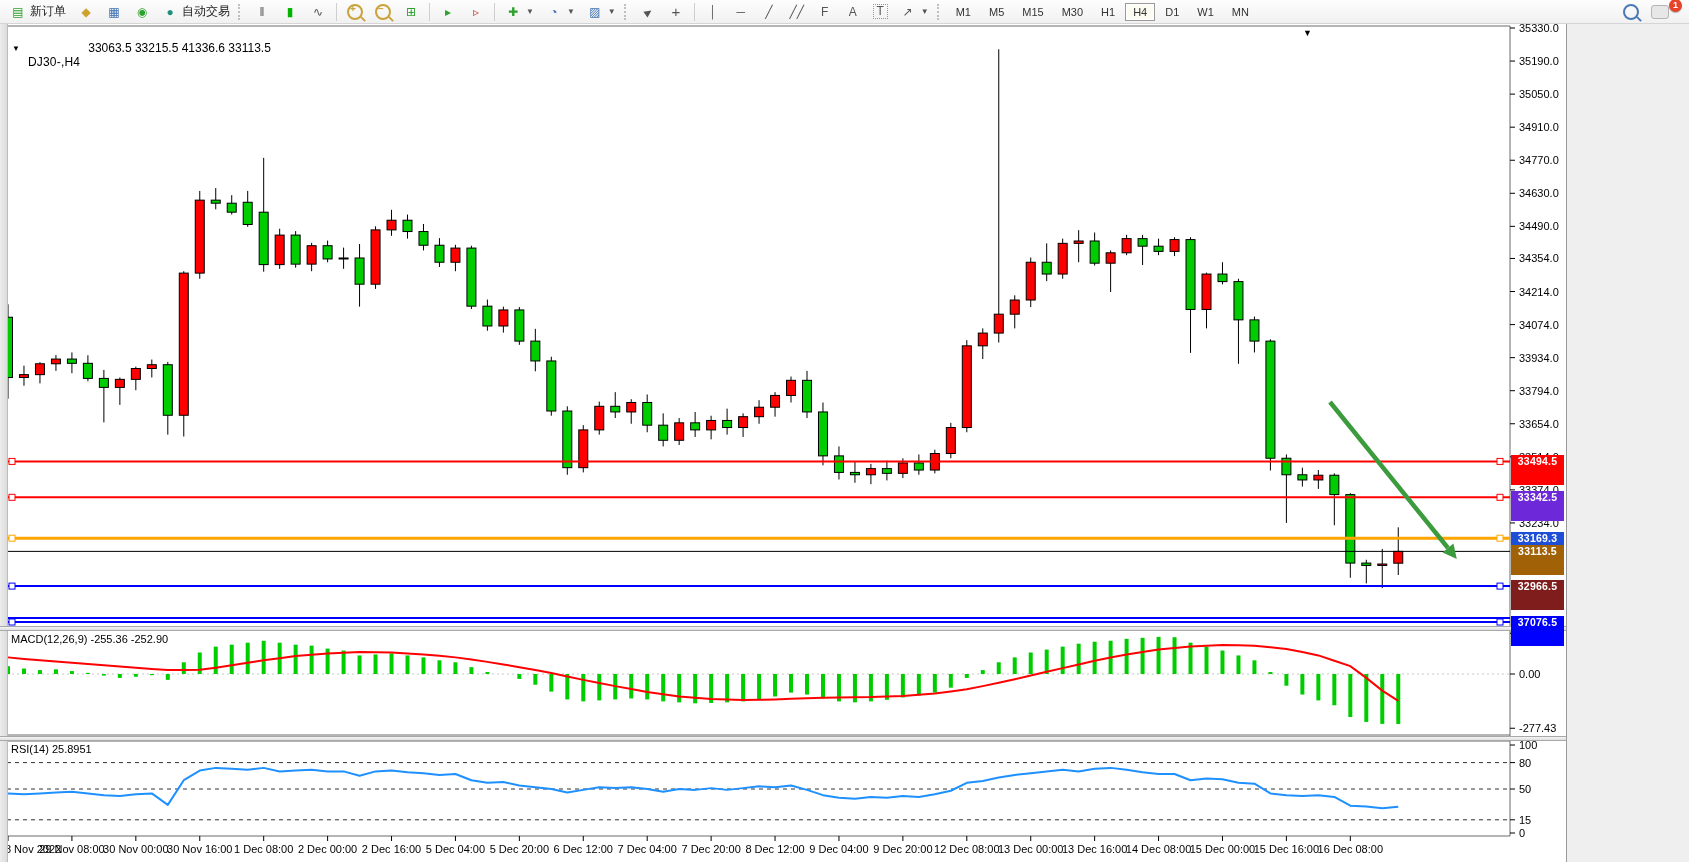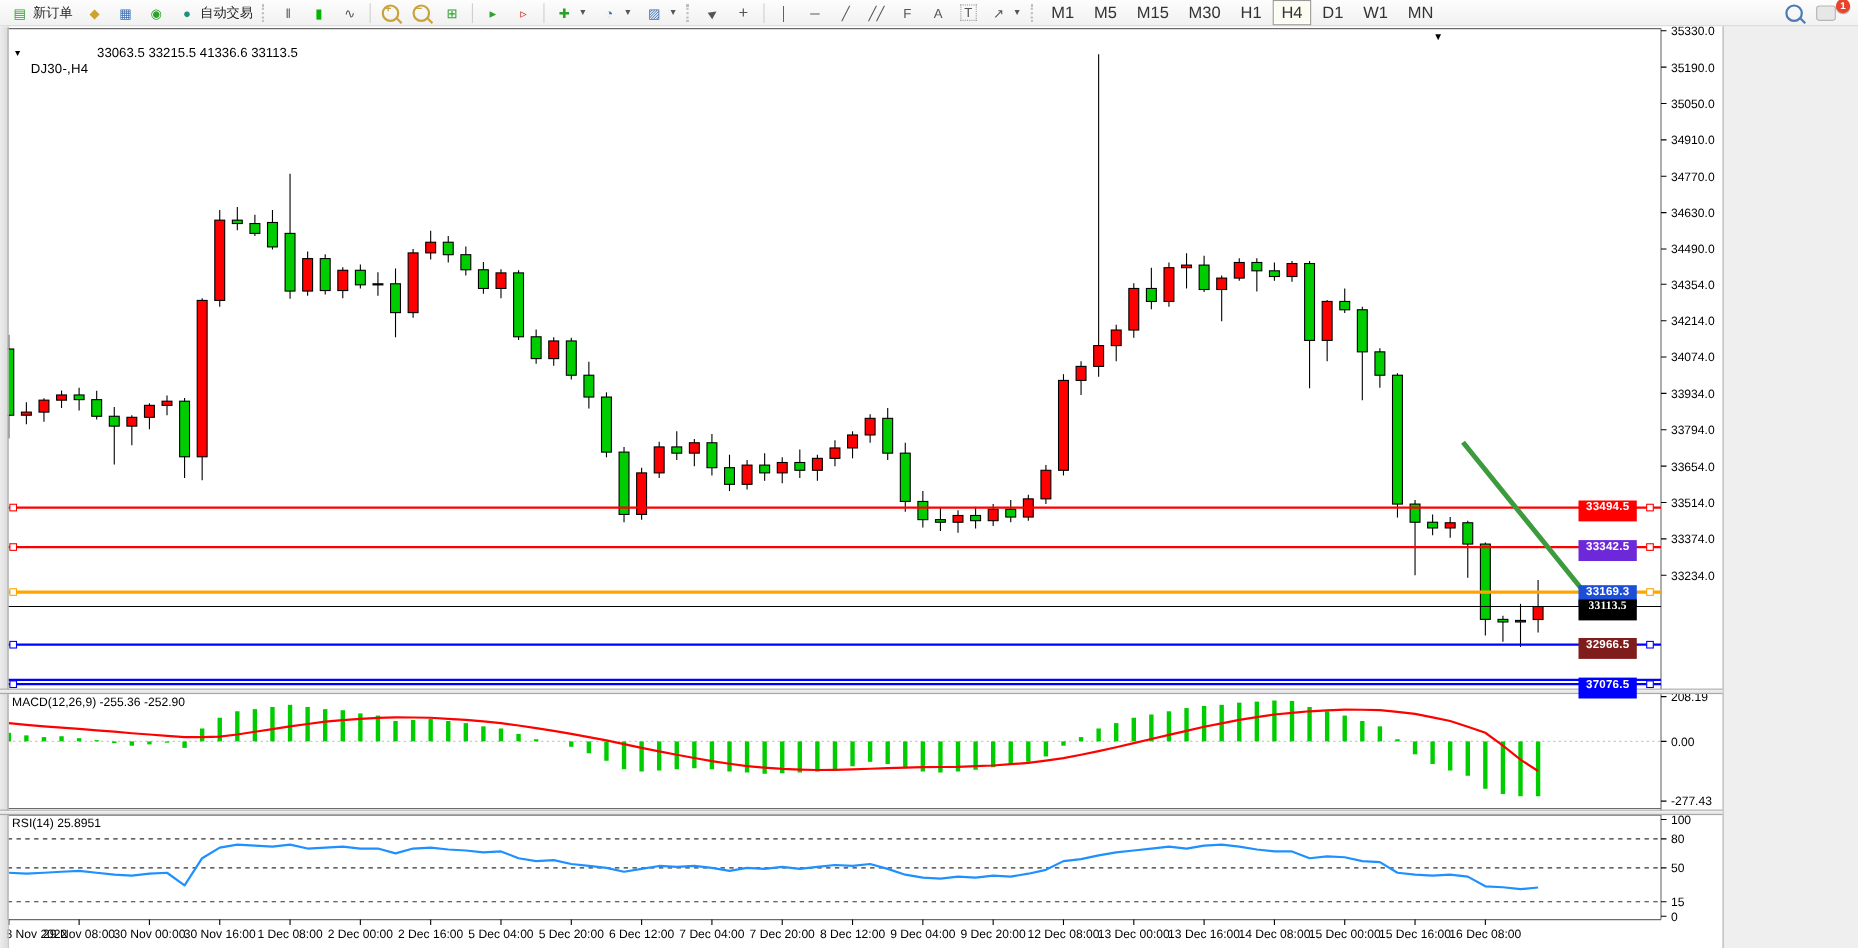--- a/index.html
+++ b/index.html
@@ -6,42 +6,42 @@
     font-family:"Liberation Sans","DejaVu Sans",sans-serif;-webkit-font-smoothing:antialiased;}
   
   #toolbar{position:absolute;left:0;top:0;width:1689px;height:24px;
     background:linear-gradient(#fdfdfd,#f1f1f1);border-bottom:1px solid #d5d5d5;
     display:flex;align-items:center;padding-left:4px;box-sizing:border-box;font-size:12px;color:#222;}
   .tbtn{display:flex;align-items:center;gap:4px;padding:2px 5px;border:1px solid transparent;border-radius:2px;cursor:default;white-space:nowrap;}
   .ic{display:inline-block;width:16px;height:16px;line-height:16px;text-align:center;font-size:12px;}
   .sep{width:1px;height:18px;background:#cfcfcf;margin:0 4px;}
   .grip{width:4px;height:16px;border-left:2px dotted #c0c0c0;margin:0 4px 0 2px;}
   .caret{font-size:8px;color:#555;margin-left:1px;}
-  .tf{padding:2px 7px;font-size:15px;color:#333;border:1px solid transparent;margin:0 1px;}
+  .tf{padding:2px 7px;font-size:11px;color:#333;border:1px solid transparent;margin:0 1px;}
   .tf.active{background:#fcfcf2;border:1px solid #9a9a9a;box-shadow:inset 0 0 0 1px #fff;}
   .mag{position:relative;width:12px;height:12px;border:2px solid #caa23a;border-radius:50%;display:inline-block;}
   .mag::after{content:"";position:absolute;width:6px;height:2px;background:#caa23a;transform:rotate(45deg);right:-5px;bottom:-2px;}
   .mag.blue{border-color:#4a7ab5;}.mag.blue::after{background:#4a7ab5;}
   .mag .pm{position:absolute;left:1px;top:-3px;font-size:10px;font-weight:bold;color:#caa23a;}
   .spacer{flex:1;}
   .chatwrap{position:relative;margin-right:14px;}
   .bubble{width:16px;height:12px;background:#e7e7e7;border:1px solid #b5b5b5;border-radius:3px;display:inline-block;}
   .badge{position:absolute;right:-8px;top:-4px;background:#e8442c;color:#fff;border-radius:50%;
     width:13px;height:13px;font-size:9px;line-height:13px;text-align:center;font-weight:bold;box-shadow:0 1px 1px rgba(0,0,0,.3);}
   
   #chartwin{position:absolute;left:0;top:24px;width:1566px;height:838px;background:#fff;border-right:1px solid #9a9a9a;}
   #leftstrip{position:absolute;left:0;top:0;width:7px;height:838px;background:linear-gradient(90deg,#ececec,#dcdcdc);border-right:1px solid #bdbdbd;}
   #chartsvg{position:absolute;left:0;top:0;}
   #title{position:absolute;left:12px;top:3px;font-size:12px;color:#000;display:flex;gap:8px;align-items:center;}
   #title .sym{letter-spacing:.2px;margin-top:28px;}
   .dd{font-size:8px;color:#000;}
   #ddTR{position:absolute;left:1303px;top:4px;font-size:9px;color:#000;}
   #macdLabel{position:absolute;left:11px;top:609px;font-size:11px;color:#000;}
   #rsiLabel{position:absolute;left:11px;top:719px;font-size:11px;color:#000;}
-  .hlab{position:absolute;left:1435px;width:53px;height:19px;font-size:10.5px;line-height:13px;
+  .hlab{position:absolute;left:1511px;width:53px;height:30px;font-size:10.5px;line-height:13px;
     color:#fff;text-align:center;font-weight:bold;letter-spacing:.2px;}
   .split{position:absolute;left:0;width:1566px;height:5px;background:linear-gradient(#f4f4f4,#dfdfdf);
     border-top:1px solid #a8a8a8;border-bottom:1px solid #a8a8a8;box-sizing:border-box;}
   #rightpane{position:absolute;left:1567px;top:24px;width:122px;height:838px;background:#efefef;}
   .gold{color:#cfa22e;} .blue{color:#3c6fb2;} .green{color:#2ca12c;} .lime{color:#00b400;}
   .teal{color:#1f8f7a;} .red{color:#d03a2b;} .gray{color:#555;}
 </style>
 </head>
 <body>
 
@@ -577,18 +577,18 @@
   </div>
   <div id="ddTR">▼</div>
   <div id="macdLabel">MACD(12,26,9) -255.36 -252.90</div>
   <div id="rsiLabel">RSI(14) 25.8951</div>
   <div class="split" style="top:602px"></div>
   <div class="split" style="top:712px"></div>
   <div id="hlabels">
       <div class="hlab" style="top: 430.922px; background: rgb(255, 0, 0);">33494.5</div>
       <div class="hlab" style="top: 466.815px; background: #6d28d9;">33342.5</div>
       <div class="hlab" style="top: 507.713px; background: #1d4ed8;">33169.3</div>
-      <div class="hlab" style="top: 520.889px; background: #000000; font-family: Liberation Serif, serif;">33113.5</div>
+      <div class="hlab" style="top: 520.889px; background: #a16207;">33113.5</div>
       <div class="hlab" style="top: 555.601px; background: #7f1d1d;">32966.5</div>
       <div class="hlab" style="top: 591.516px; background: rgb(0, 0, 255);">37076.5</div>
     </div>
 </div>
 <div id="rightpane"></div>
 
 </body></html>

